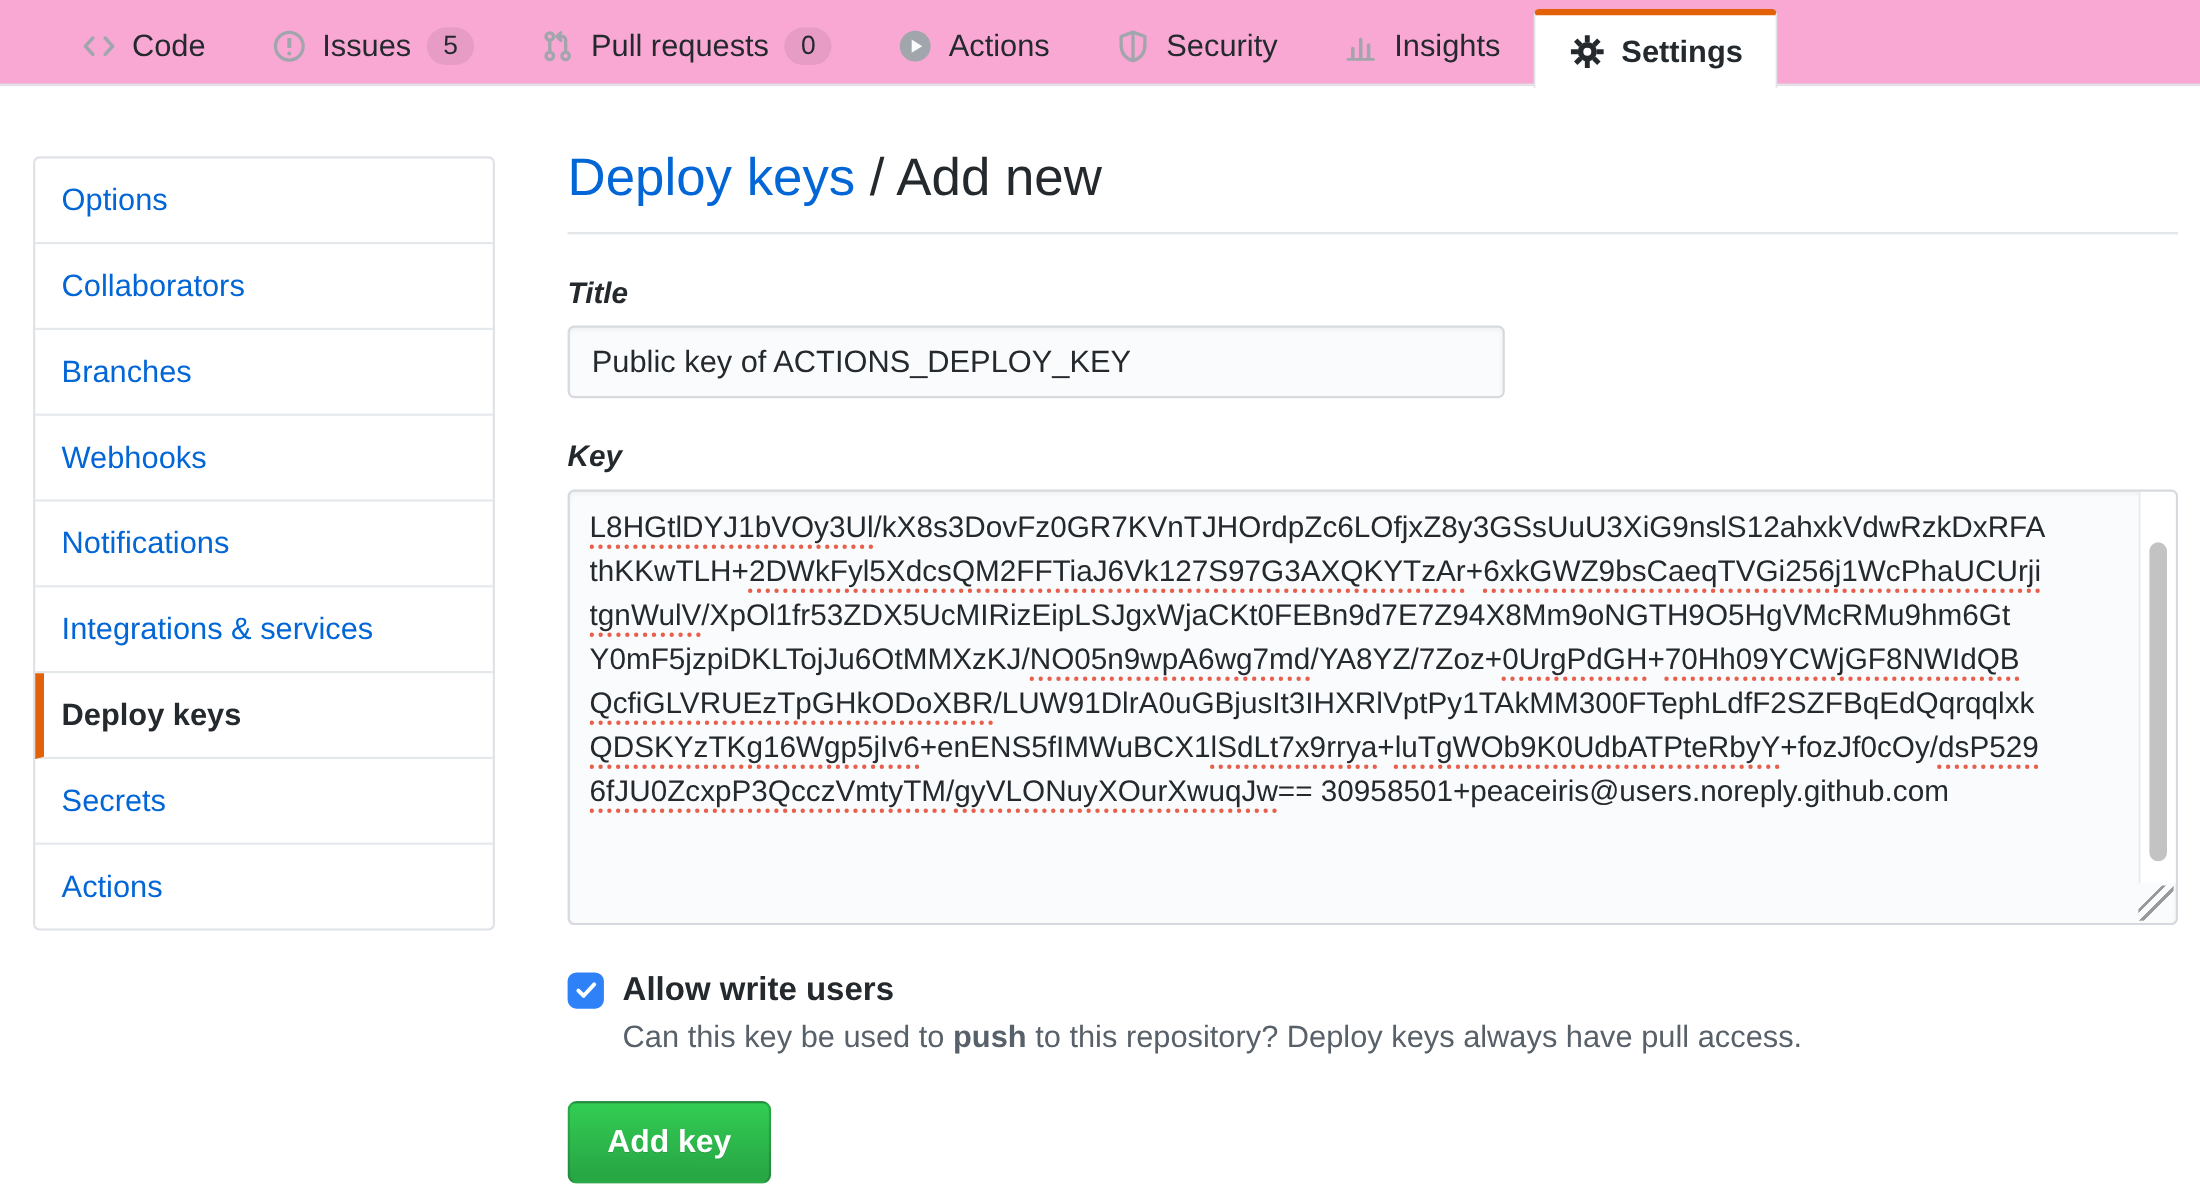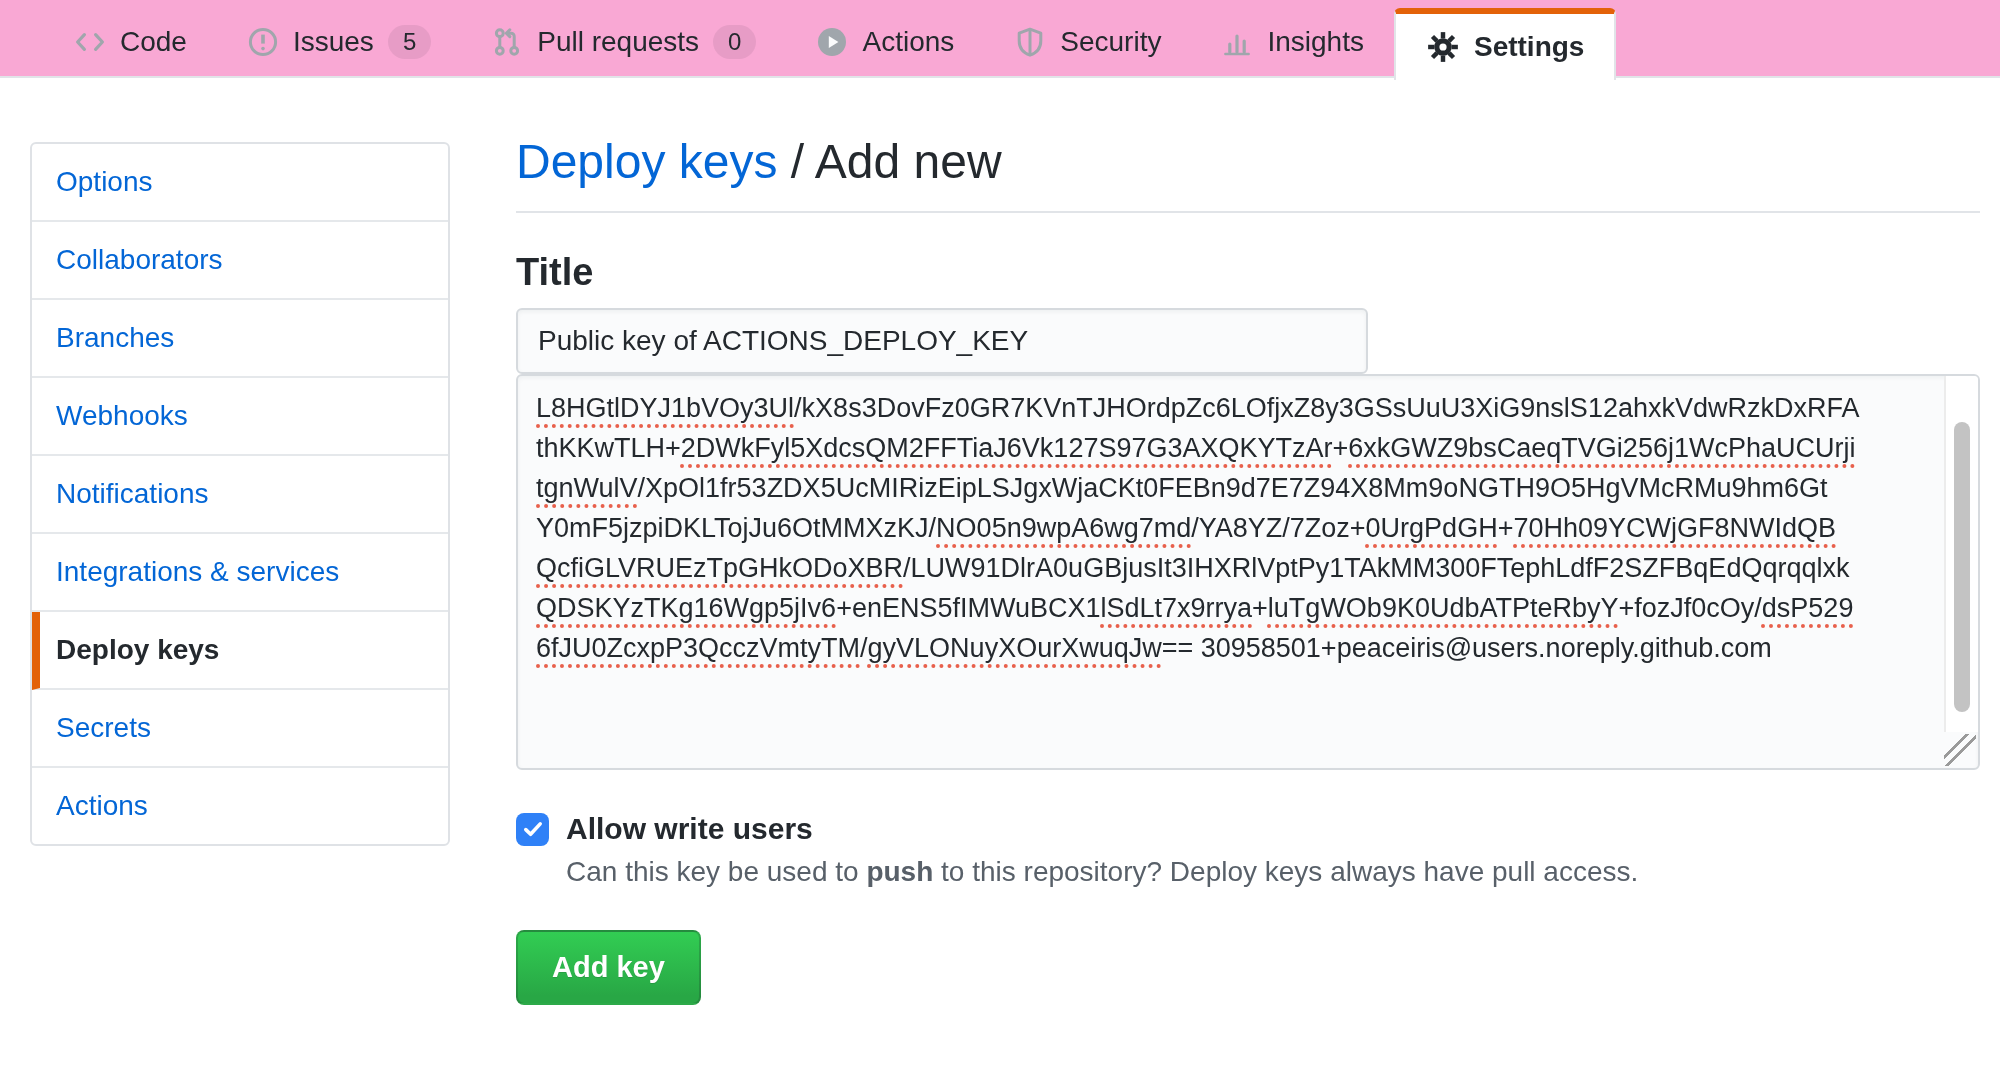--- a/index.html
+++ b/index.html
@@ -80,22 +80,23 @@
   .main { flex: 1; margin-left: 66px; }
   .subhead {
     font-size: 48px; font-weight: 400;
     padding-bottom: 22px;
     border-bottom: 2px solid #e1e4e8;
     margin: -8px 0 0 0;
   }
   .subhead a { color: #0366d6; text-decoration: none; cursor: pointer; }
 
   .field-label {
-    font-size: 38px; font-weight: 600;
+    font-size: 27px; font-weight: 600;
     margin: 38px 0 14px 0;
+    font-style: italic;
   }
   .text-input {
     width: 852px; height: 66px;
     padding: 0 20px;
     font-size: 28px;
     font-family: inherit;
     color: #24292e;
     background: #fafbfc;
     border: 2px solid #d6dade;
     border-radius: 6px;
@@ -296,20 +297,21 @@
 
   <main class="main">
 
     <h1 class="subhead">
       <a>Deploy keys</a><span> / </span><span>Add new</span>
     </h1>
 
     <div class="field-label">Title</div>
     <input class="text-input" type="text" value="Public key of ACTIONS_DEPLOY_KEY" style="">
 
+    <div class="field-label">Key</div>
     <div class="key-box">
       <div>
           <div class="key-line"><span class="squiggle">L8HGtlDYJ1bVOy3Ul</span><span>/kX8s3DovFz0GR7KVnTJHOrdpZc6LOfjxZ8y3GSsUuU3XiG9nslS12ahxkVdwRzkDxRFA</span></div>
           <div class="key-line"><span>thKKwTLH+</span><span class="squiggle">2DWkFyl5XdcsQM2FFTiaJ6Vk127S97G3AXQKYTzAr</span><span>+</span><span class="squiggle">6xkGWZ9bsCaeqTVGi256j1WcPhaUCUrji</span></div>
           <div class="key-line"><span class="squiggle">tgnWulV</span><span>/XpOl1fr53ZDX5UcMIRizEipLSJgxWjaCKt0FEBn9d7E7Z94X8Mm9oNGTH9O5HgVMcRMu9hm6Gt</span></div>
           <div class="key-line"><span>Y0mF5jzpiDKLTojJu6OtMMXzKJ/</span><span class="squiggle">NO05n9wpA6wg7md</span><span>/YA8YZ/7Zoz+</span><span class="squiggle">0UrgPdGH</span><span>+</span><span class="squiggle">70Hh09YCWjGF8NWIdQB</span></div>
           <div class="key-line"><span class="squiggle">QcfiGLVRUEzTpGHkODoXBR</span><span>/LUW91DlrA0uGBjusIt3IHXRlVptPy1TAkMM300FTephLdfF2SZFBqEdQqrqqlxk</span></div>
           <div class="key-line"><span class="squiggle">QDSKYzTKg16Wgp5jIv6</span><span>+enENS5fIMWuBCX1</span><span class="squiggle">lSdLt7x9rrya</span><span>+</span><span class="squiggle">luTgWOb9K0UdbATPteRbyY</span><span>+fozJf0cOy/</span><span class="squiggle">dsP529</span></div>
           <div class="key-line"><span class="squiggle">6fJU0ZcxpP3QcczVmtyTM</span><span>/</span><span class="squiggle">gyVLONuyXOurXwuqJw</span><span>== 30958501+peaceiris@users.noreply.github.com</span></div>
         </div>

